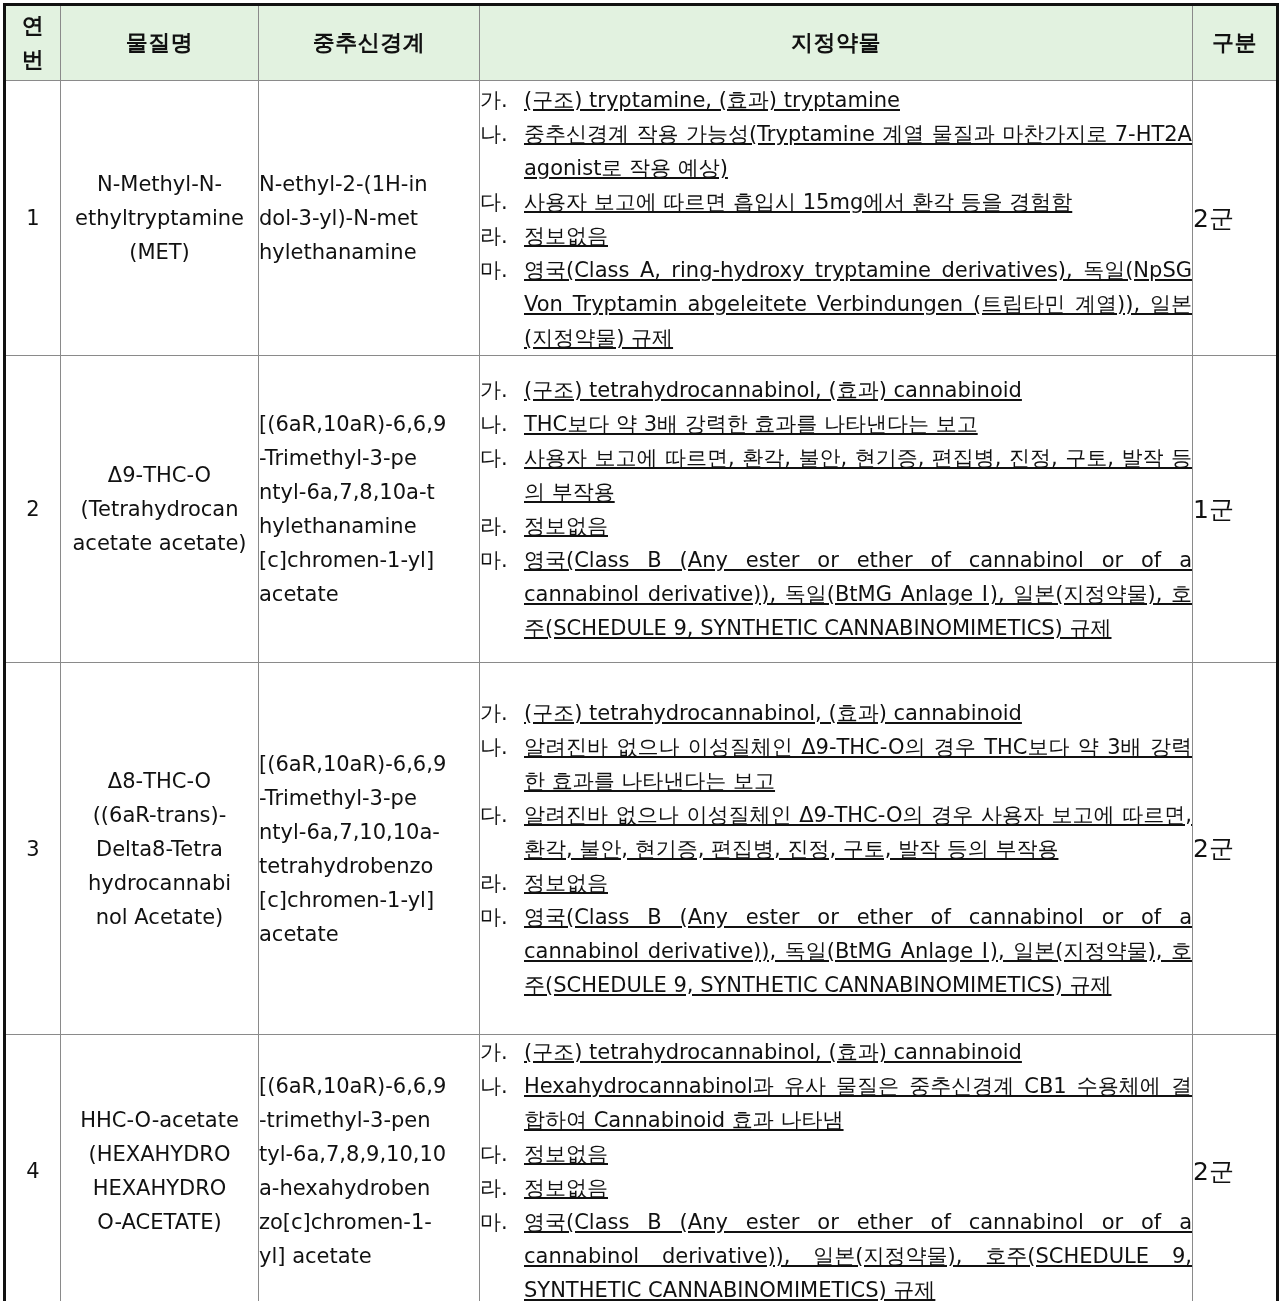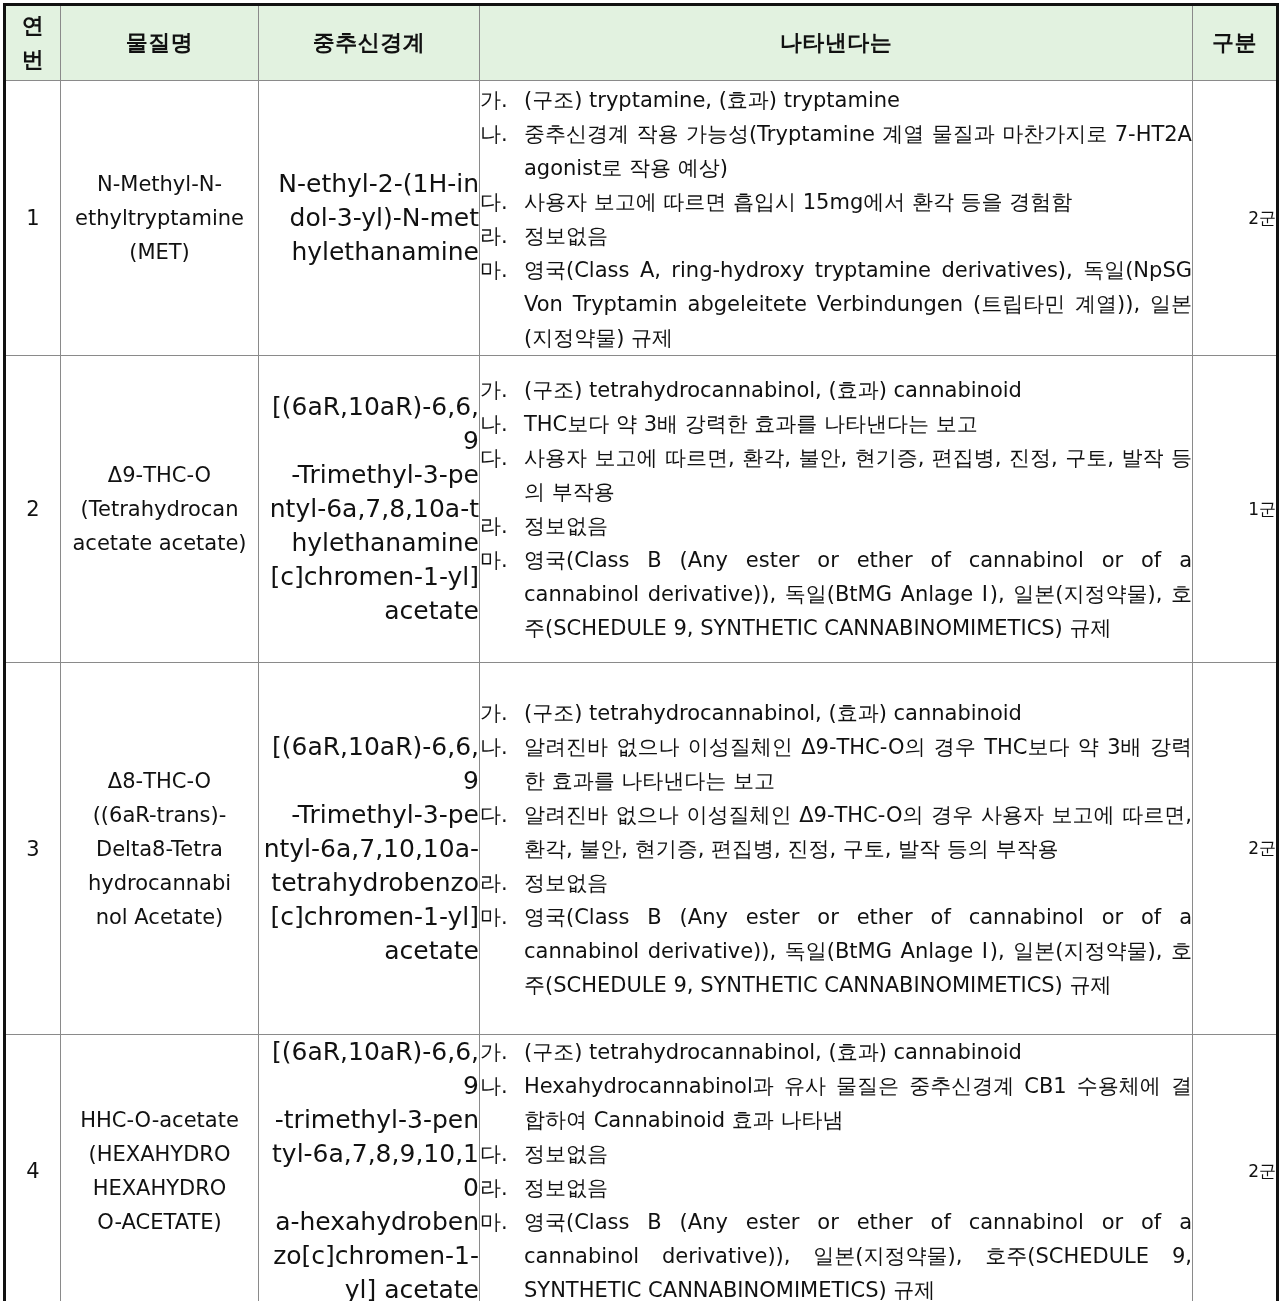--- a/index.html
+++ b/index.html
@@ -14,48 +14,48 @@
       border: 1.5px solid #8a8a8a; padding: 0; vertical-align: middle;
     }
     thead th {
       background: #e2f2e0; font-weight: bold; font-size: 22px;
       text-align: center; height: 74px; letter-spacing: 0.5px;
       border-bottom: 2px solid #6a6a6a;
     }
     th.c-no { line-height: 34px; }
     td.c-no { text-align: center; font-size: 21px; }
     td.c-name { text-align: center; font-size: 21px; line-height: 34px; padding: 0 6px; }
-    td.c-chem { text-align: right; font-size: 25px; line-height: 34px; padding: 0 8px 0 12px;
+    td.c-chem { text-align: left; font-size: 21px; line-height: 34px; padding: 0 8px 0 12px;
                 word-break: break-all; }
     td.c-reason { font-size: 21px; line-height: 34px; padding: 0 10px 0 14px; vertical-align: top; }
-    td.c-cls { text-align: right; font-size: 17px; }
+    td.c-cls { text-align: left; font-size: 25px; }
     .item { display: flex; text-align: justify; }
     .item .mk { flex: 0 0 44px; }
-    .item .tx { flex: 1; text-align: justify; text-align-last: left; }
+    .item .tx { flex: 1; text-align: justify; text-align-last: left; text-decoration: underline; }
   </style>
 </head>
 <body>
 
 <table class="main">
   <colgroup>
     <col style="width:56px">
     <col style="width:198px">
     <col style="width:221px">
     <col style="width:713px">
     <col style="width:85px">
   </colgroup>
   <thead>
     <tr>
       <th class="c-no">
         <div>연</div>
         <div>번</div>
       </th>
       <th>물질명</th>
       <th>중추신경계</th>
-      <th>나타낸다는</th>
+      <th>지정약물</th>
       <th>구분</th>
     </tr>
   </thead>
   <tbody id="tbody">
 
     <tr style="height:270px">
       <td class="c-no">1</td>
       <td class="c-name">
         <div>N-Methyl-N-</div>
         <div>ethyltryptamine</div>

